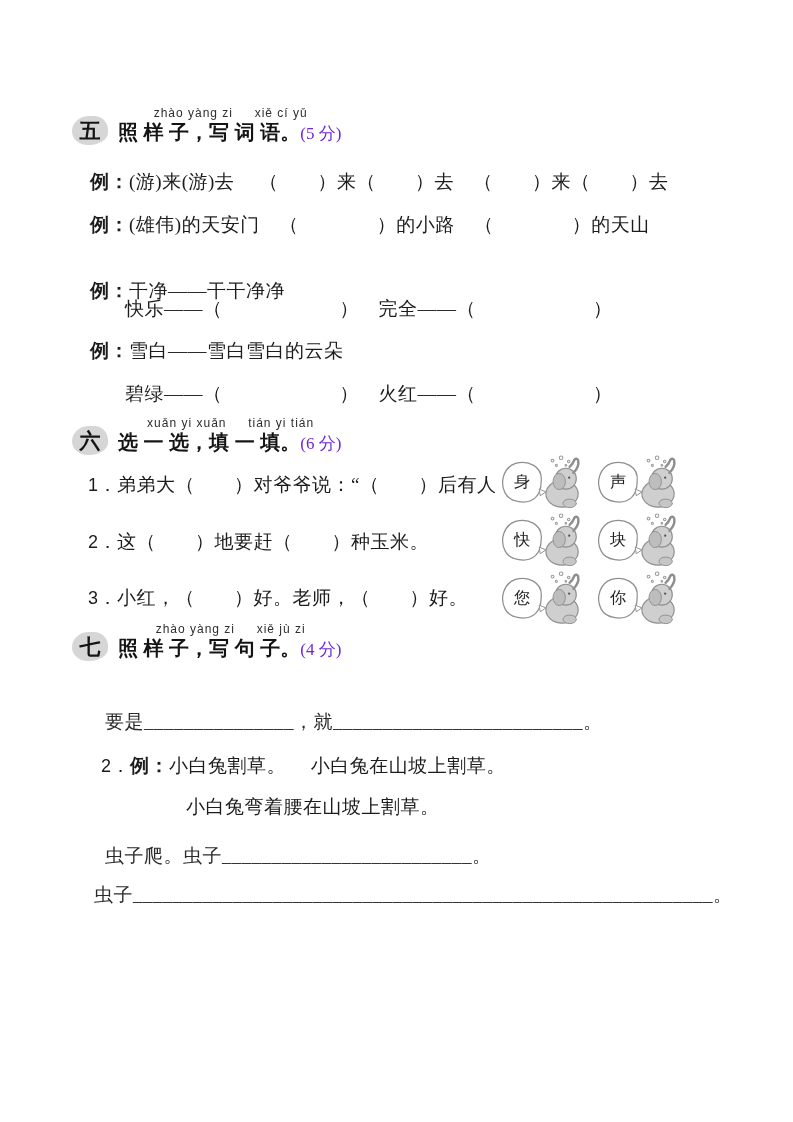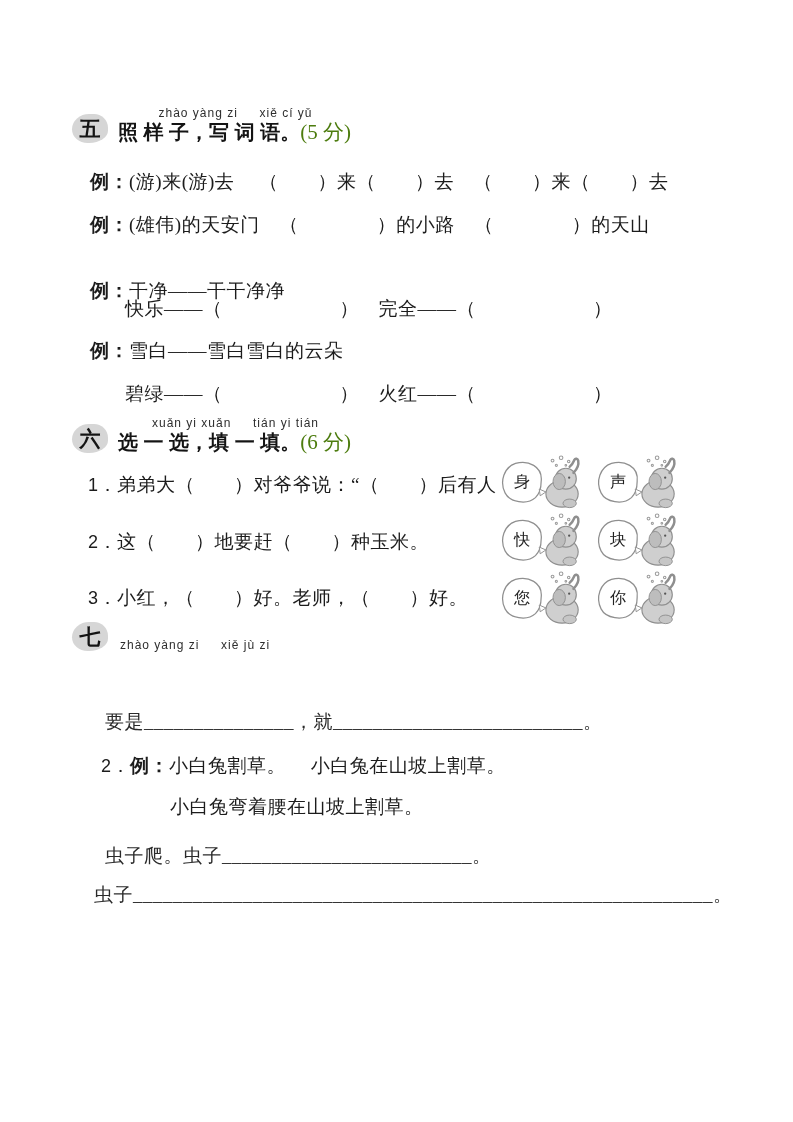--- a/index.html
+++ b/index.html
@@ -24,21 +24,21 @@
   .pinyin {
     font-family:"Liberation Sans", sans-serif; font-size:12px; color:#2e2e2e;
     white-space:pre; letter-spacing:1px; margin-left:2px; line-height:14px;
   }
   .sec-title {
     font-family:"Liberation Sans", sans-serif; font-weight:bold;
     font-size:20px; color:#141414; white-space:pre; line-height:24px;
   }
   .sec-points {
     font-family:"Liberation Serif", serif; font-weight:normal;
-    font-size:21px; color:#4d7c0f;
+    font-size:17px; color:#6d28d9;
   }
 
   
   .line {
     position:absolute; font-size:19px; line-height:24px; white-space:pre;
     color:#1c1c1c; letter-spacing:0.5px;
   }
   .line .num  { font-family:"Liberation Sans", sans-serif; font-size:18px; }
   .line .lbl  { font-weight:bold; }
   .blank-text { color:#2a2a2a; }
@@ -210,22 +210,23 @@
         <circle cx="74.5" cy="26" r="1.2" fill="#555"></circle>
         <text class="balloon-char" x="25" y="36" text-anchor="middle">你</text>
       </svg>
     </div>
   </div>
 
   <div class="sec-header" style="left:72px; top:622px;">
     <div class="badge">七</div>
     <div class="header-text">
       <div class="pinyin">zhào yàng zi     xiě jù zi</div>
+      <div class="sec-title"><span>照 样 子，写 句 子。</span><span class="sec-points">(4 分)</span></div>
     </div>
   </div>
 
   <div class="line blank-text" style="left:105px; top:710px;"><span>要是_______________，就_________________________。</span></div>
   <div class="line" style="left:88px; top:754px;margin-left:13px;"><span class="num">2．</span><span class="lbl">例：</span><span>小白兔割草。　 小白兔在山坡上割草。</span></div>
-  <div class="line" style="left:170px; top:795px;"><span>小白兔弯着腰在山坡上割草。</span></div>
+  <div class="line" style="left:186px; top:795px;"><span>小白兔弯着腰在山坡上割草。</span></div>
   <div class="line blank-text" style="left:105px; top:844px;"><span>虫子爬。虫子_________________________。</span></div>
   <div class="line blank-text" style="left:94px; top:883px;"><span>虫子__________________________________________________________。</span></div>
 
 </div>
 
 </body></html>

